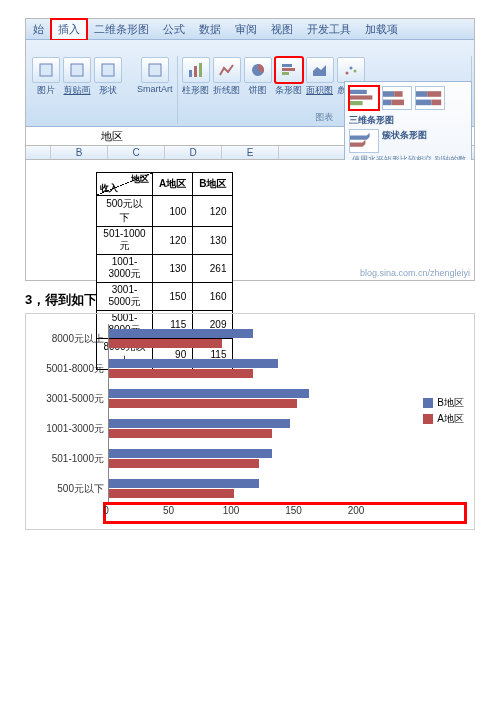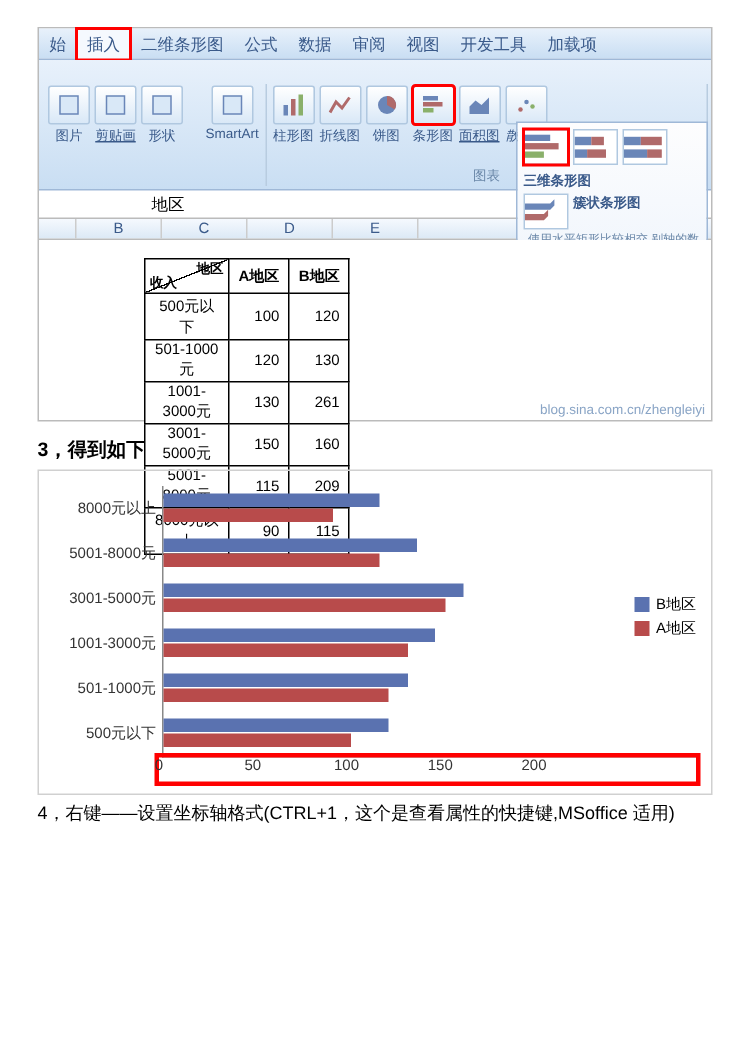--- a/index.html
+++ b/index.html
@@ -347,14 +347,13 @@
     </div>
     <div class="xaxis highlight" id="xaxis">
         <div class="xt" style="left: 0px;">0</div>
         <div class="xt" style="left: 62.5px;">50</div>
         <div class="xt" style="left: 125px;">100</div>
         <div class="xt" style="left: 187.5px;">150</div>
         <div class="xt" style="left: 250px;">200</div>
       </div>
   </div>
 
-  <div class="stepn">4，右键——设置坐标轴格式(CTRL+1，这个是查看属性的快捷键,MSoffice 适用)</div>
 </div>
 
 </body></html>

